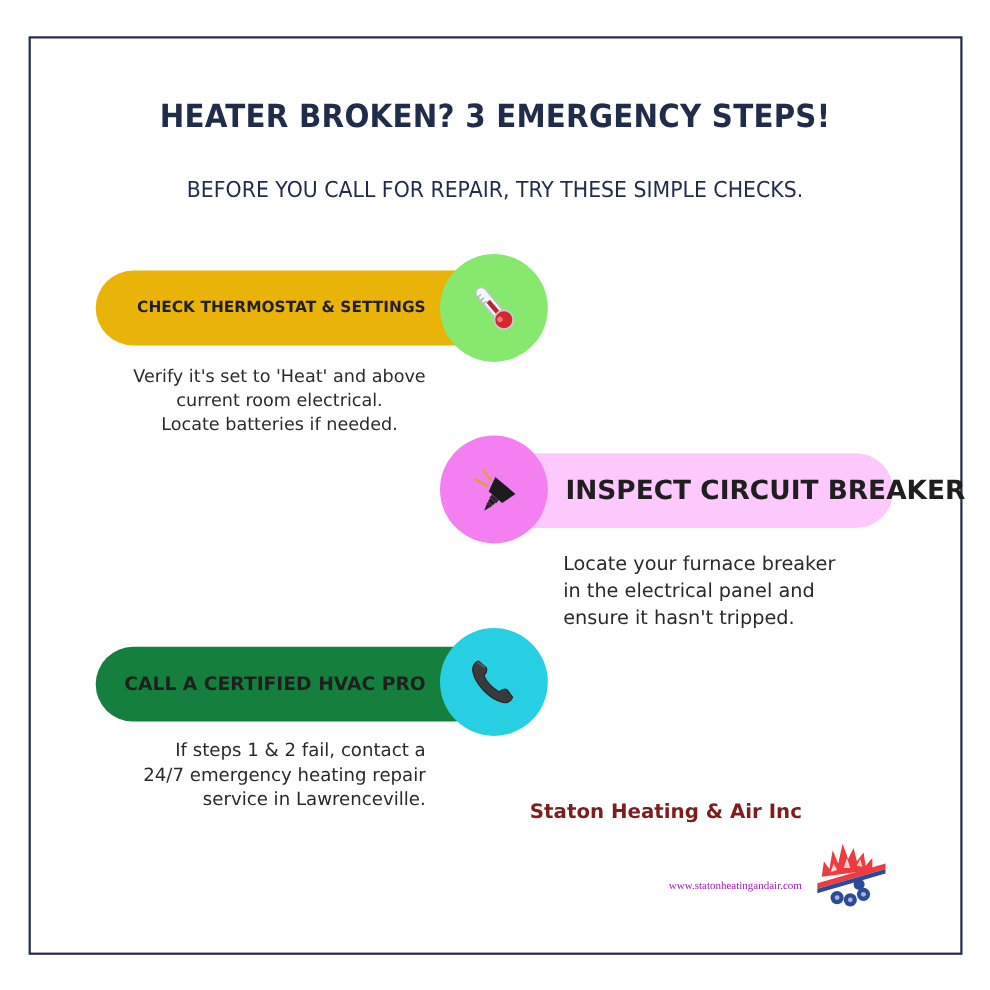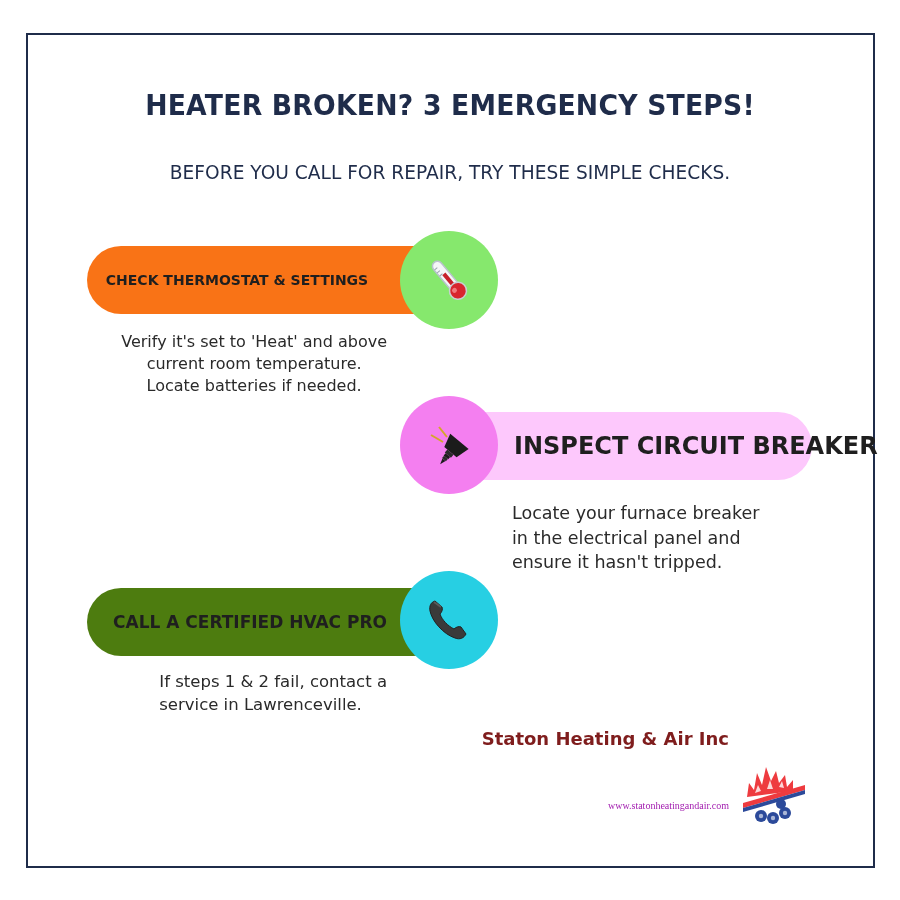--- a/index.html
+++ b/index.html
@@ -33,36 +33,36 @@
     .circle {
       position: absolute; width: 98px; height: 98px; border-radius: 50%;
       display: flex; align-items: center; justify-content: center;
     }
     .desc {
       position: absolute; font-family: "DejaVu Sans", sans-serif; color: #2a2a2a;
       white-space: nowrap;
     }
 
     
-    #pill1 { left: 87px; top: 246px; width: 360px; background: #f97316; justify-content: center; padding-right: 60px; }
+    #pill1 { left: 87px; top: 246px; width: 360px; background: #eab308; justify-content: flex-end; padding-right: 60px; }
     #pill1 .pill-label { font-size: 14px; }
     #circle1 { left: 400px; top: 231px; background: #86e86d; }
     #desc1 { right: 513px; top: 331px; text-align: center; font-size: 16px; line-height: 22px; }
 
     
     #pill2 { left: 452px; top: 412px; width: 360px; background: #fdc8fc; padding-left: 62px; }
     #pill2 .pill-label { font-size: 24px; }
     #circle2 { left: 400px; top: 396px; background: #f47ff0; }
     #desc2 { left: 512px; top: 501px; font-size: 17.5px; line-height: 24.5px; }
 
     
-    #pill3 { left: 87px; top: 588px; width: 360px; background: #4d7c0f; justify-content: flex-end; padding-right: 60px; }
+    #pill3 { left: 87px; top: 588px; width: 360px; background: #15803d; justify-content: flex-end; padding-right: 60px; }
     #pill3 .pill-label { font-size: 17px; }
     #circle3 { left: 400px; top: 571px; background: #27cfe3; }
-    #desc3 { right: 513px; top: 671px; text-align: left; font-size: 16.5px; line-height: 22.5px; }
+    #desc3 { right: 513px; top: 671px; text-align: right; font-size: 16.5px; line-height: 22.5px; }
 
     .brand-name {
       position: absolute; right: 171px; top: 728px; font-family: "DejaVu Sans", sans-serif;
       font-weight: bold; font-size: 18px; color: #7f1d1d;
     }
     .brand-url {
       position: absolute; right: 171px; top: 800px; font-family: Liberation Serif, serif;
       font-size: 10px; color: #a21caf;
     }
     .logo { position: absolute; left: 741px; top: 763px; width: 66px; height: 64px; }
@@ -87,21 +87,21 @@
       <line x1="23.5" y1="11" x2="27" y2="11" stroke="#9aa4ae" stroke-width="1"></line>
       <line x1="23.5" y1="15" x2="27" y2="15" stroke="#9aa4ae" stroke-width="1"></line>
       <line x1="23.5" y1="19" x2="27" y2="19" stroke="#9aa4ae" stroke-width="1"></line>
       <circle cx="28" cy="42" r="8.5" fill="#d8262e" stroke="#c9ced4" stroke-width="1.5"></circle>
       <circle cx="25.5" cy="39.5" r="2.5" fill="#f07a7e"></circle>
     </g>
   </svg>
 </div>
 <div class="desc" id="desc1">
   <div>Verify it's set to 'Heat' and above</div>
-  <div>current room temperature.</div>
+  <div>current room electrical.</div>
   <div>Locate batteries if needed.</div>
 </div>
 
 <div class="pill" id="pill2">
   <span class="pill-label">INSPECT CIRCUIT BREAKER</span>
 </div>
 <div class="circle icon" id="circle2">
   <svg width="60" height="60" viewBox="0 0 60 60">
     <line x1="12" y1="20" x2="24" y2="27" stroke="#d4a62a" stroke-width="2"></line>
     <line x1="20" y1="12" x2="28" y2="22" stroke="#d4a62a" stroke-width="2"></line>
@@ -124,20 +124,21 @@
   <span class="pill-label">CALL A CERTIFIED HVAC PRO</span>
 </div>
 <div class="circle icon" id="circle3">
   <svg width="56" height="56" viewBox="0 0 56 56">
     <path d="M14 9 C10 10 8 14 9 19 C11 29 22 42 34 46 C39 48 43 46 45 42 L40 35 C38 34 35 35 33 37 C27 34 21 28 19 22 C21 20 22 17 21 15 Z" fill="#3a3a3a" stroke="#222" stroke-width="1"></path>
     <path d="M13 10 L20 15" stroke="#5a5a5a" stroke-width="2"></path>
   </svg>
 </div>
 <div class="desc" id="desc3">
   <div>If steps 1 &amp; 2 fail, contact a</div>
+  <div>24/7 emergency heating repair</div>
   <div>service in Lawrenceville.</div>
 </div>
 
 <div class="brand-name">Staton Heating &amp; Air Inc</div>
 <div class="brand-url">www.statonheatingandair.com</div>
 <div class="logo icon">
   <svg width="66" height="64" viewBox="0 0 66 64">
     <path d="M6 34 L8 20 L13 27 L16 10 L21 22 L25 4 L30 18 L35 8 L38 20 L44 12 L46 24 L52 17 L52 28 Z" fill="#ee3b3f"></path>
     <path d="M14 30 L17 22 L20 28 Z M26 26 L29 17 L32 26 Z M38 24 L41 18 L43 25 Z" fill="#ffffff" opacity="0.8"></path>
     <polygon points="2,40 64,22 64,27 2,45" fill="#ee3b3f"></polygon>

